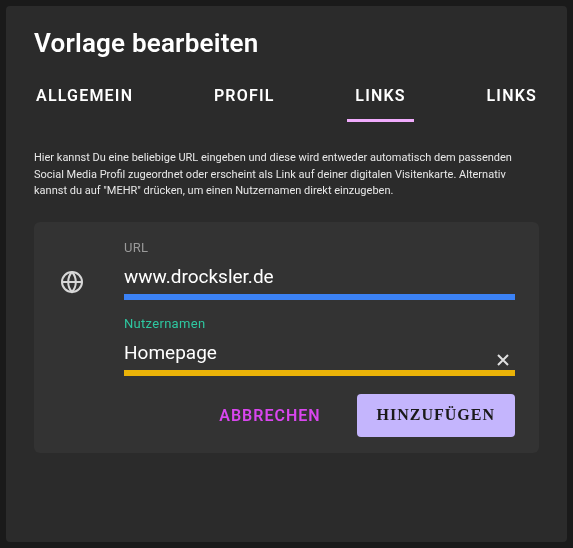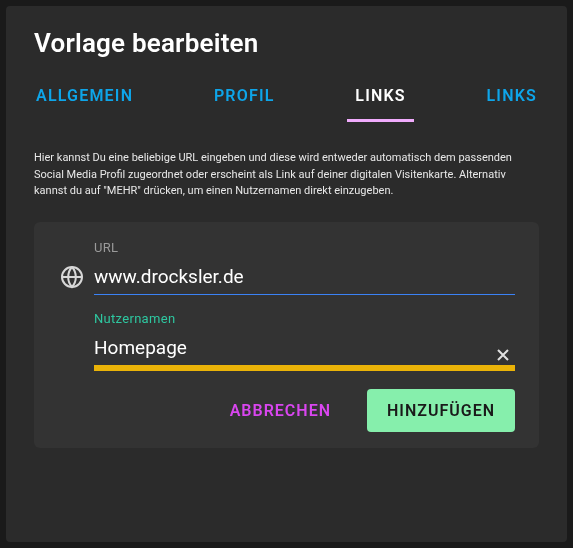--- a/index.html
+++ b/index.html
@@ -25,21 +25,21 @@
   padding: 0 28px 18px 28px;
   letter-spacing: 0.2px;
 }
 .tabs {
   display: flex;
   justify-content: space-between;
   padding: 0 22px;
   margin-bottom: 28px;
 }
 .tab {
-  color: #0ea5e9;
+  color: #ffffff;
   font-size: 16px;
   font-weight: 600;
   letter-spacing: 1.2px;
   padding: 10px 8px 14px 8px;
   cursor: pointer;
   border-bottom: 3px solid transparent;
 }
 .tab.active {
   color: #ffffff;
   border-bottom: 3px solid #f0abfc;
@@ -52,21 +52,21 @@
 }
 .card {
   background: #333333;
   margin: 0 28px;
   border-radius: 6px;
   padding: 18px 24px 16px 24px;
 }
 .field-row {
   display: flex;
   align-items: flex-end;
-  gap: 8px;
+  gap: 38px;
   margin-bottom: 16px;
 }
 .icon-slot {
   width: 28px;
   display: flex;
   justify-content: center;
   padding-bottom: 6px;
   color: #d8d8d8;
 }
 .field {
@@ -77,21 +77,21 @@
   font-size: 13px;
   letter-spacing: 0.3px;
   margin-bottom: 6px;
   color: #9a9a9a;
 }
 .field-label.accent { color: #2ec7a0; }
 .field-input {
   width: 100%;
   background: transparent;
   border: none;
-  border-bottom: 1px solid #3b82f6;
+  border-bottom: 6px solid #3b82f6;
   color: #ffffff;
   font-size: 19px;
   padding: 4px 28px 6px 0;
   outline: none;
   font-family: inherit;
 }
 .field-input.focused {
   border-bottom: 6px solid #eab308;
 }
 .clear-btn {
@@ -120,22 +120,23 @@
   border-radius: 4px;
   cursor: pointer;
   border: none;
   font-family: inherit;
 }
 .btn-text {
   background: transparent;
   color: #d946ef;
 }
 .btn-primary {
-  background: #86efac;
+  background: #c4b5fd;
   color: #1a1a1a;
+  font-family: Liberation Serif, serif;
 }
 </style>
 </head>
 <body>
 
 <div class="dialog">
   <div class="title">Vorlage bearbeiten</div>
 
   <div class="tabs">
     <div class="tab">ALLGEMEIN</div>

